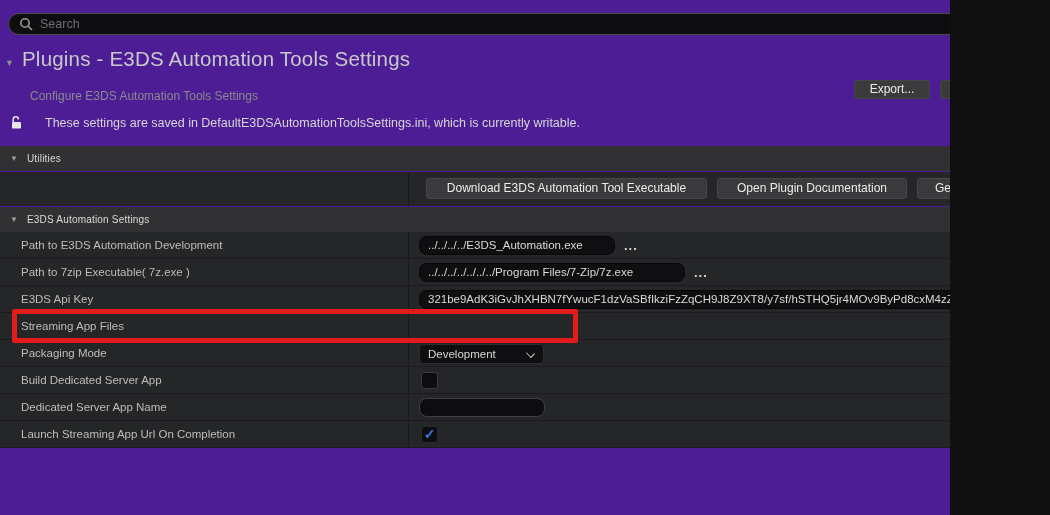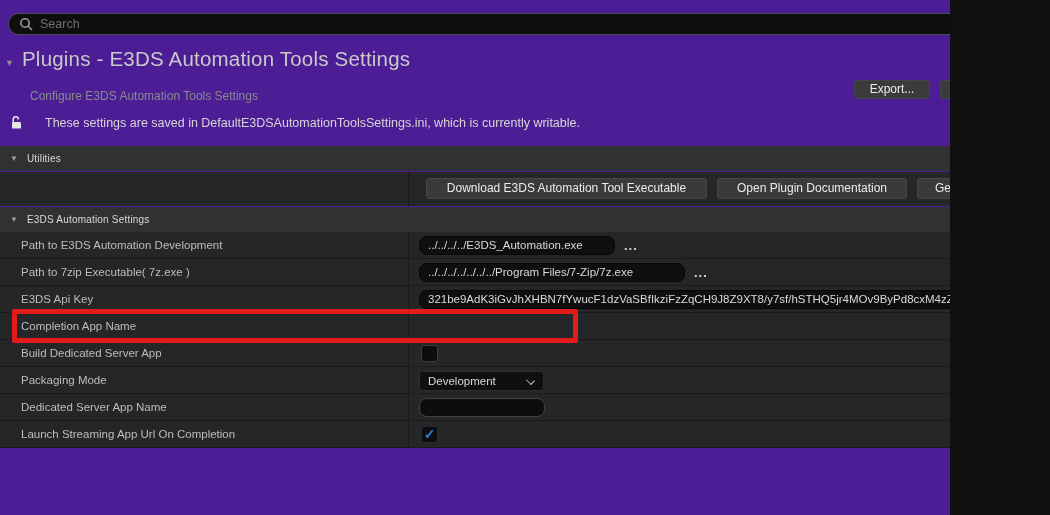--- a/index.html
+++ b/index.html
@@ -196,45 +196,45 @@
     <div class="row">
       <i class="vd vd1"></i>
         <i class="vd vd2"></i>
       <div class="row-label">E3DS Api Key</div>
       <div class="field f-api">321be9AdK3iGvJhXHBN7fYwucF1dzVaSBfIkziFzZqCH9J8Z9XT8/y7sf/hSTHQ5jr4MOv9ByPd8cxM4zZrk8sKY=</div>
     </div>
 
     <div class="row">
       <i class="vd vd1"></i>
         <i class="vd vd2"></i>
-      <div class="row-label">Completion App Name</div>
-    </div>
-
-    <div class="row">
-      <i class="vd vd1"></i>
-        <i class="vd vd2"></i>
-      <div class="row-label">Build Dedicated Server App</div>
-      <div class="checkbox">
-        
-      </div>
+      <div class="row-label">Streaming App Files</div>
     </div>
 
     <div class="row">
       <i class="vd vd1"></i>
         <i class="vd vd2"></i>
       <div class="row-label">Packaging Mode</div>
       <div class="dropdown">
         <span>Development</span>
         <i class="chev"></i>
       </div>
     </div>
 
     <div class="row">
       <i class="vd vd1"></i>
         <i class="vd vd2"></i>
+      <div class="row-label">Build Dedicated Server App</div>
+      <div class="checkbox">
+        
+      </div>
+    </div>
+
+    <div class="row">
+      <i class="vd vd1"></i>
+        <i class="vd vd2"></i>
       <div class="row-label">Dedicated Server App Name</div>
       <div class="field f-empty"></div>
     </div>
 
     <div class="row">
       <i class="vd vd1"></i>
         <i class="vd vd2"></i>
       <div class="row-label">Launch Streaming App Url On Completion</div>
       <div class="checkbox on">
         <span class="check">✓</span>

